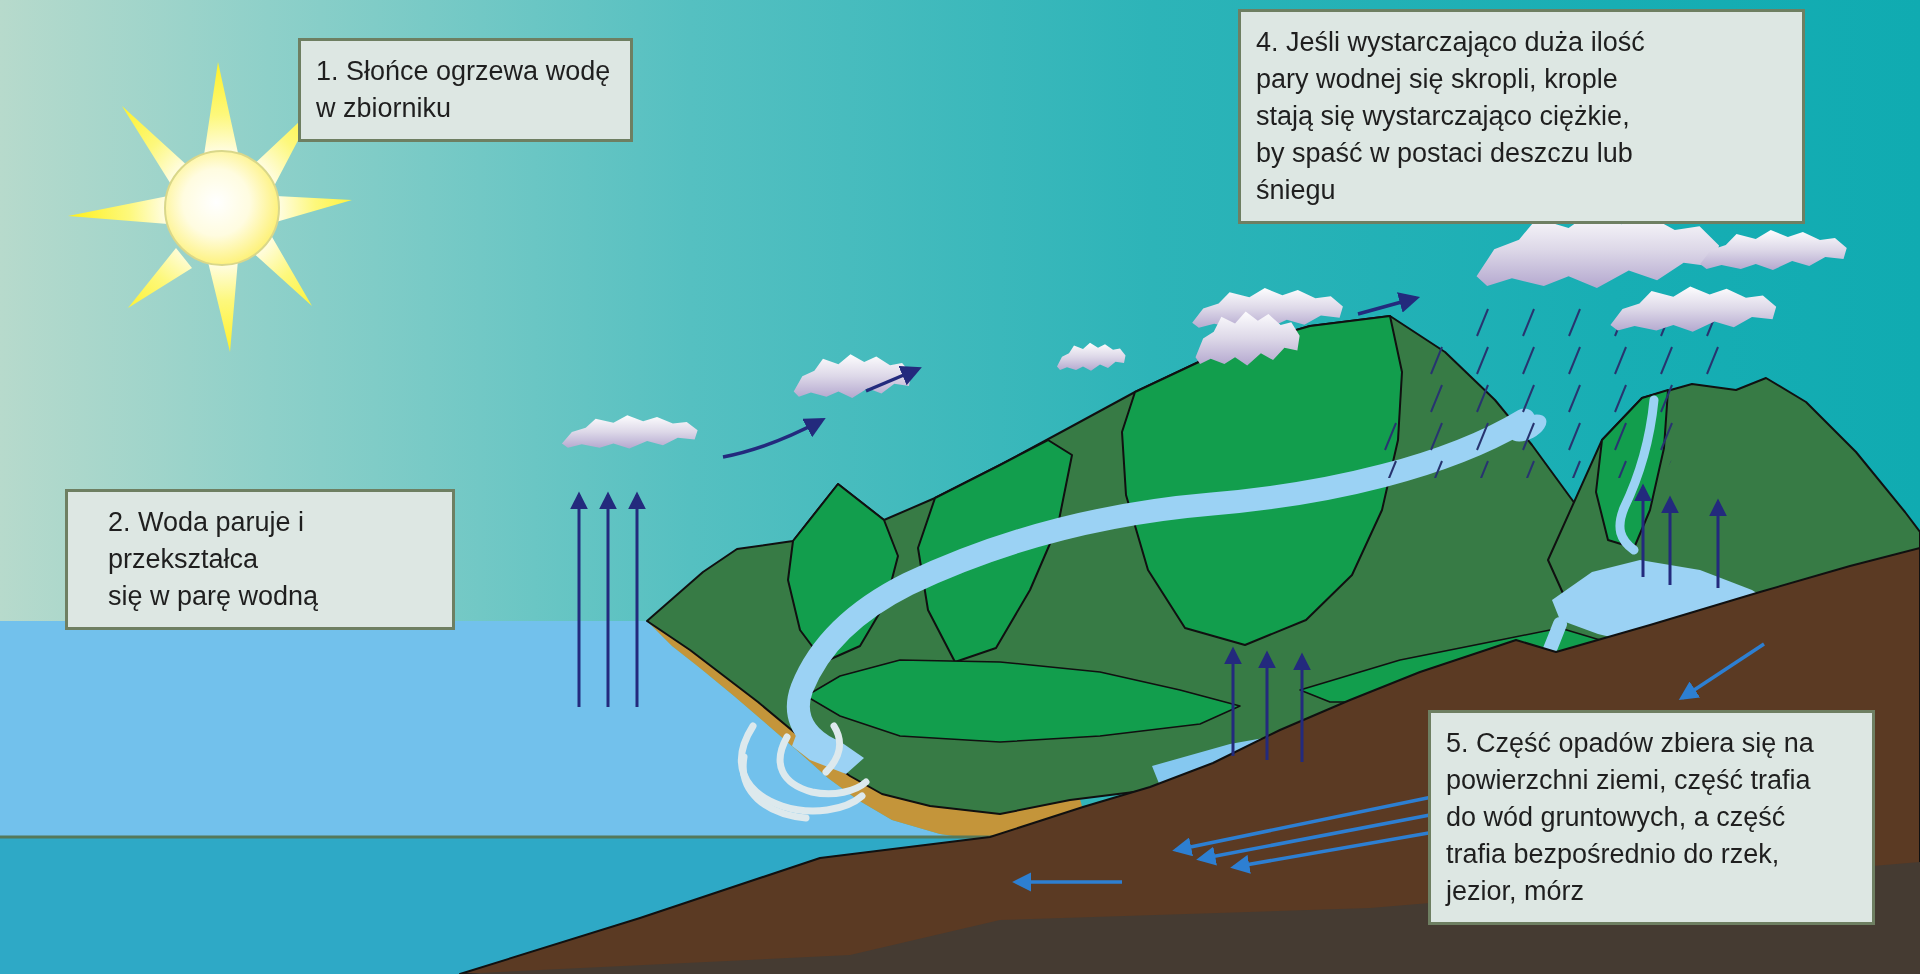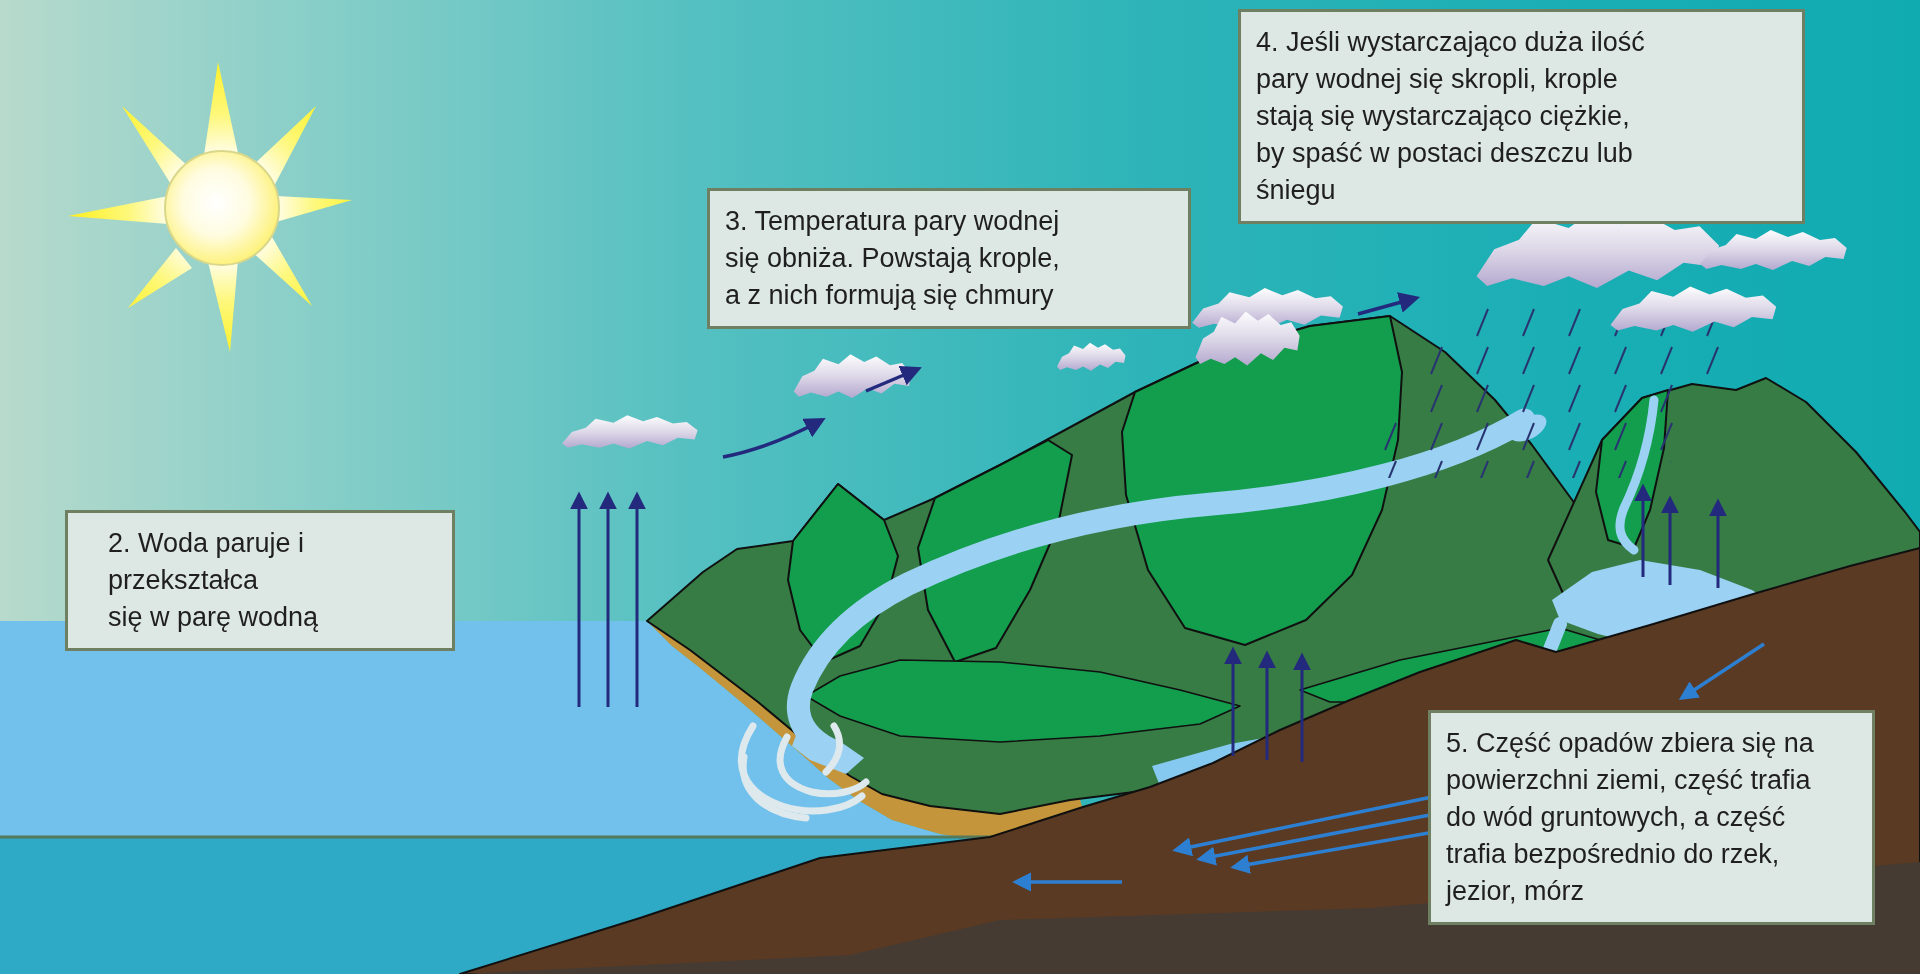--- a/index.html
+++ b/index.html
@@ -9,21 +9,21 @@
     background:linear-gradient(90deg,#b7dacc 0%,#8ed0c9 14%,#55c0c1 36%,#2db4b8 60%,#18aeb4 84%,#10abb1 100%);
   }
   .scene{position:absolute;left:0;top:0;width:1920px;height:974px;}
   .note{
     position:absolute;box-sizing:border-box;
     background:#dde7e3;border:3px solid #6e7f62;
     color:#1f1f1f;font-size:27px;line-height:37px;
     padding:12px 15px;white-space:pre-line;
   }
   .b1{left:298px;top:38px;width:335px;}
-  .b2{left:65px;top:510px;width:390px;padding-left:40px;}
+  .b2{left:65px;top:489px;width:390px;padding-left:40px;}
   .b3{left:707px;top:188px;width:484px;}
   .b4{left:1238px;top:9px;width:567px;}
   .b5{left:1397px;top:710px;width:447px;margin-left:31px;}
 </style>
 </head>
 <body>
 
 <div class="stage">
   <svg class="scene" viewBox="0 0 1920 974">
     <defs>
@@ -148,25 +148,24 @@
 
     <g stroke="#2d7fd2" stroke-width="3.5" fill="none">
       <line x1="1432" y1="797" x2="1176" y2="850" marker-end="url(#mBlue)"></line>
       <line x1="1456" y1="810" x2="1200" y2="859" marker-end="url(#mBlue)"></line>
       <line x1="1480" y1="824" x2="1234" y2="867" marker-end="url(#mBlue)"></line>
       <line x1="1122" y1="882" x2="1016" y2="882" marker-end="url(#mBlue)"></line>
       <line x1="1764" y1="644" x2="1682" y2="698" marker-end="url(#mBlue)"></line>
     </g>
   </svg>
 
+  <div class="note b1">1. Słońce ogrzewa wodę
+w zbiorniku</div>
   <div class="note b2">2. Woda paruje i przekształca
 się w parę wodną</div>
-  <div class="note b3">3. Temperatura pary wodnej
-się obniża. Powstają krople,
-a z nich formują się chmury</div>
   <div class="note b4">4. Jeśli wystarczająco duża ilość
 pary wodnej się skropli, krople
 stają się wystarczająco ciężkie,
 by spaść w postaci deszczu lub
 śniegu</div>
   <div class="note b5">5. Część opadów zbiera się na
 powierzchni ziemi, część trafia
 do wód gruntowych, a część
 trafia bezpośrednio do rzek,
 jezior, mórz</div>

